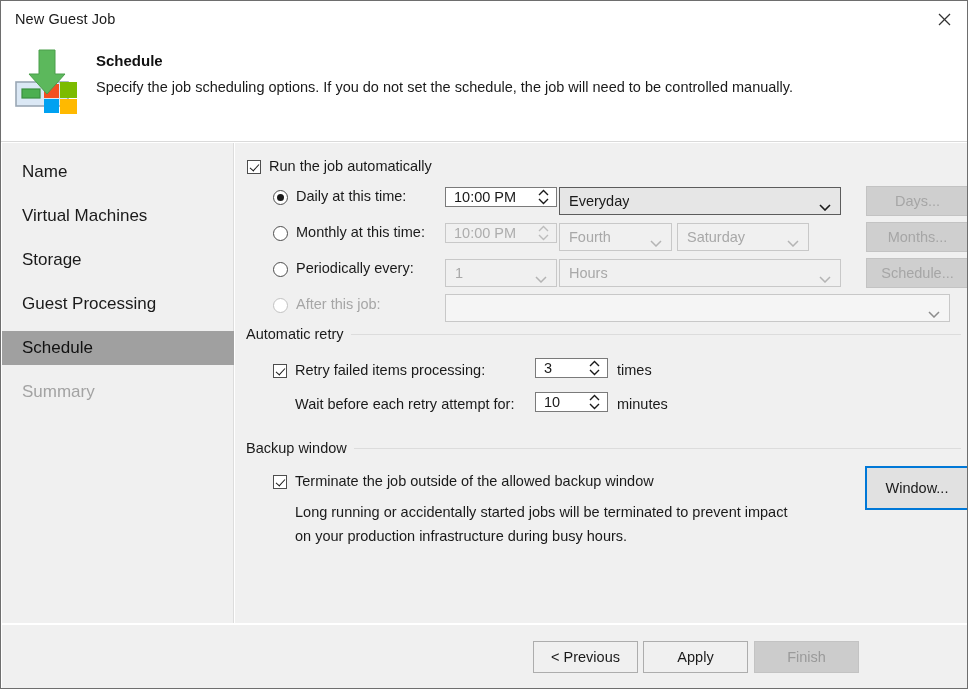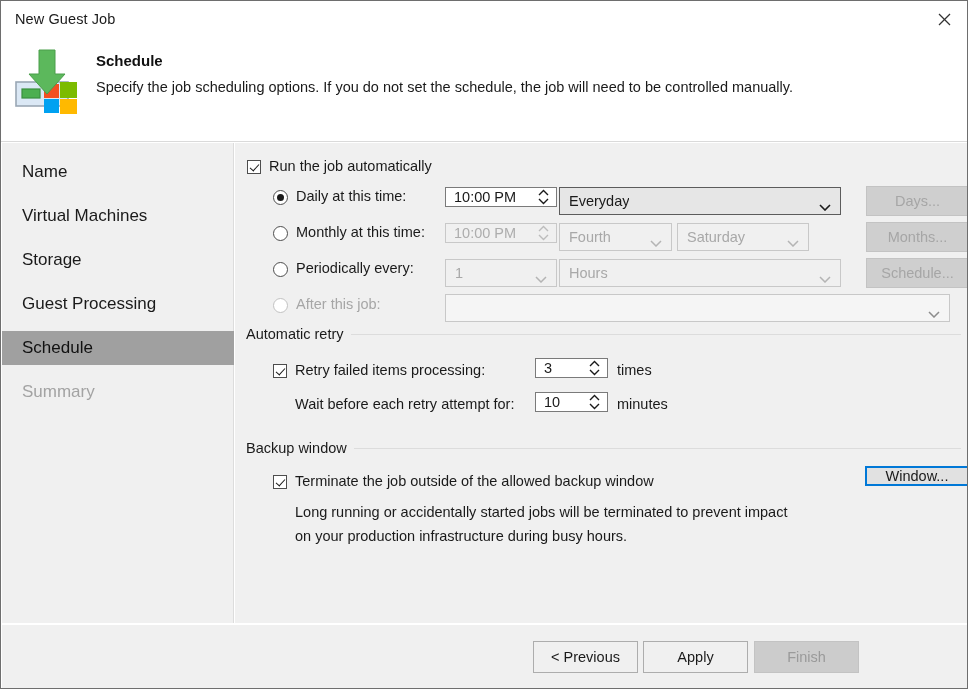--- a/index.html
+++ b/index.html
@@ -453,21 +453,21 @@
     </div>
     <div class="lbl ctl" style="left:382px; top:253px">minutes</div>
 
     <div class="section" style="left:11px; top:297px">
       <span class="sname">Backup window</span>
       <span class="rule"></span>
     </div>
 
     <div class="cb checked" style="left:38px; top:332px"></div>
     <div class="lbl ctl" style="left:60px; top:330px">Terminate the job outside of the allowed backup window</div>
-    <div class="btn focus" style="left:611px; top:323px; width:104px; height:20px">Window...</div>
+    <div class="btn focus" style="left:611px; top:323px; width:104px; height:44px">Window...</div>
 
     <div class="lbl ctl" style="left:60px; top:361px">Long running or accidentally started jobs will be terminated to prevent impact</div>
     <div class="lbl ctl" style="left:60px; top:385px">on your production infrastructure during busy hours.</div>
   </div>
 
   <div class="footer">
     <div class="btn plain" style="left:512px; width:105px">&lt; Previous</div>
     <div class="btn plain" style="left:622px; width:105px">Apply</div>
     <div class="btn plain dis" style="left:733px; width:105px">Finish</div>
   </div>

